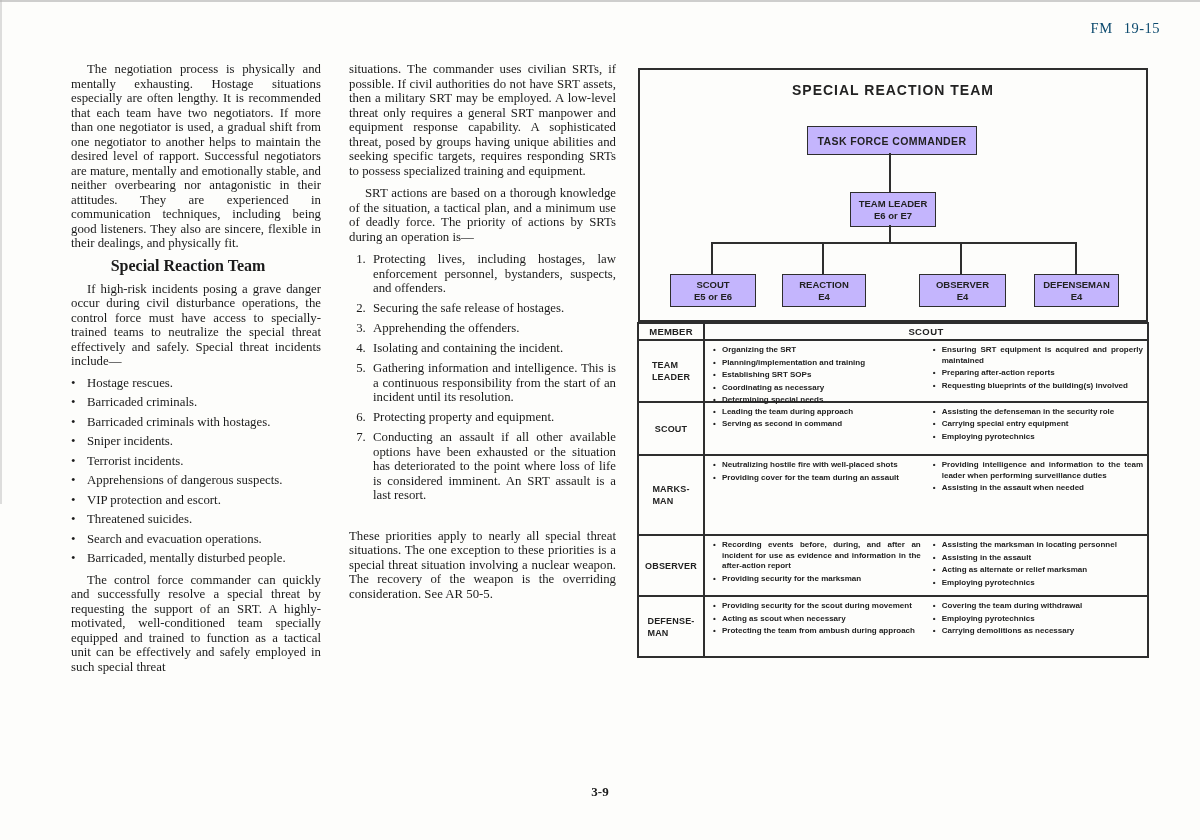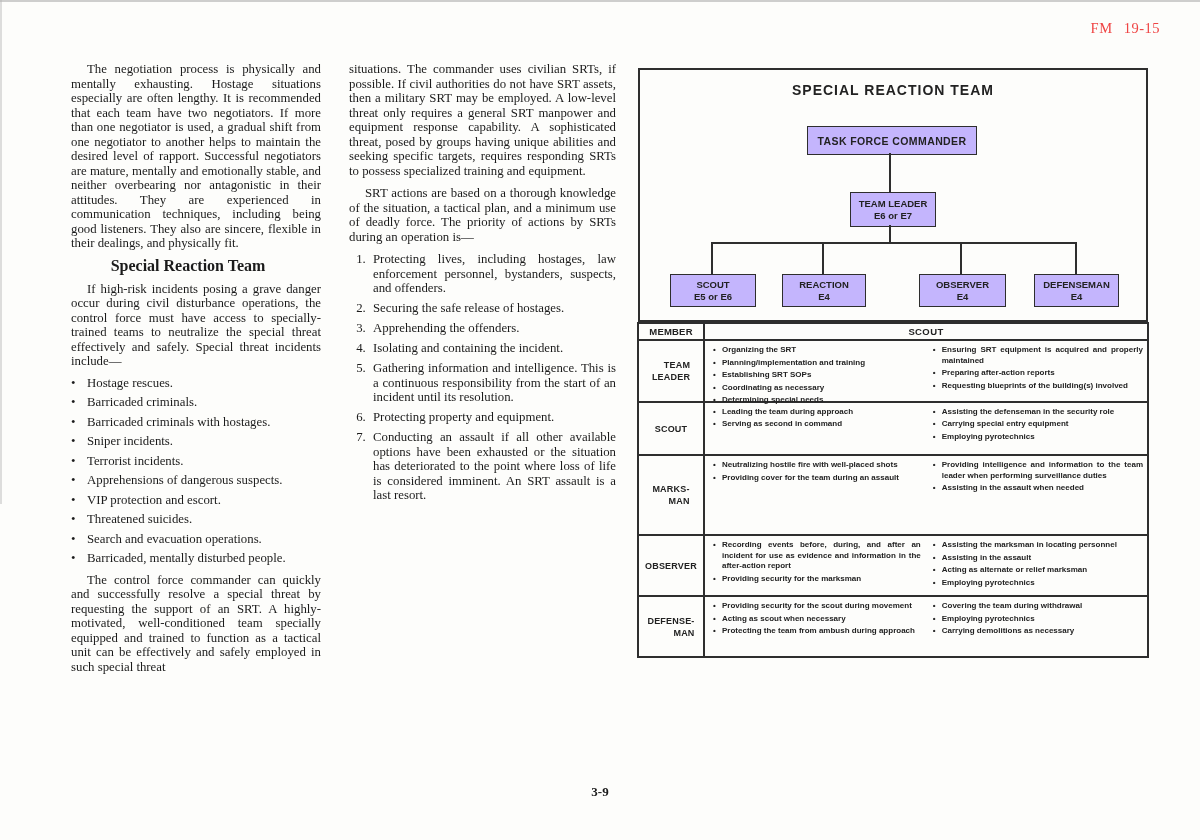--- a/index.html
+++ b/index.html
@@ -6,21 +6,21 @@
   body{
     width:1200px;height:840px;position:relative;overflow:hidden;
     background:#fdfdfb;color:#1b1b1b;
     font-family:"Liberation Serif","DejaVu Serif",serif;
     -webkit-font-smoothing:antialiased;
   }
   
   .scan-edge-top{position:absolute;top:0;left:0;width:100%;height:2px;background:#a8a8a8;opacity:.55;}
   .scan-edge-left{position:absolute;top:0;left:0;width:2px;height:60%;background:#b5b5b5;opacity:.45;}
 
-  .hdr-right{position:absolute;top:20px;right:40px;font-size:14.5px;letter-spacing:.5px;word-spacing:7px;color:#ef4444;}
+  .hdr-right{position:absolute;top:20px;right:40px;font-size:14.5px;letter-spacing:.5px;word-spacing:7px;color:#0c4a6e;}
   .page-num{position:absolute;top:784px;left:0;width:1200px;text-align:center;font-size:13px;font-weight:bold;}
   .page-num span{display:inline-block;transform:translateX(0px);}
 
   
   .col{position:absolute;top:62px;font-size:12.8px;line-height:14.5px;text-align:justify;}
   .col-1{left:55px;width:266px;}
   .col-2{left:333px;width:283px;}
   .para{margin:0 0 6px 16px;}
   .indent{text-indent:16px;}
   .sec-heading{font-weight:bold;font-size:16px;text-align:center;margin:5px 0 7px 0;line-height:18px;}
@@ -54,21 +54,21 @@
   .d0{left:71px;top:172px;width:2px;height:32px;}
   .d1{left:182px;top:172px;width:2px;height:32px;}
   .d2{left:320px;top:172px;width:2px;height:32px;}
   .d3{left:435px;top:172px;width:2px;height:32px;}
 
   .tbl{position:absolute;top:254px;left:-1px;right:-1px;bottom:0;border:2px solid #2e2e2e;
        display:flex;flex-direction:column;background:#fdfdfb;}
   .tbl-hrow{display:flex;height:15px;flex:0 0 auto;}
   .tbl-row{display:flex;border-top:2px solid #2e2e2e;min-height:0;}
   .mcol{flex:0 0 64px;border-right:2px solid #2e2e2e;display:flex;align-items:center;justify-content:center;
-        font-weight:bold;font-size:9px;text-align:right;white-space:pre-line;line-height:12px;letter-spacing:.2px;}
+        font-weight:bold;font-size:9px;text-align:left;white-space:pre-line;line-height:12px;letter-spacing:.2px;}
   .mcol.hd{font-size:9.5px;}
   .dcol{flex:1 1 auto;display:flex;min-width:0;}
   .dcol.hd{align-items:center;justify-content:center;font-weight:bold;font-size:9.5px;letter-spacing:.4px;}
   ul.duty{list-style:none;margin:4px 0 2px 0;padding:0 4px 0 8px;font-size:8px;font-weight:bold;
           line-height:10.5px;text-align:justify;}
   ul.duty li{position:relative;padding-left:9px;margin-bottom:2px;}
   ul.duty li::before{content:"•";position:absolute;left:0;top:0;}
   .duty-left{width:47%;flex:0 0 auto;}
   .duty-right{width:53%;flex:1 1 auto;}
 </style>
@@ -104,20 +104,21 @@
   <p class="para indent" style="margin-top:8px;">SRT actions are based on a thorough knowledge of the situation, a tactical plan, and a minimum use of deadly force. The priority of actions by SRTs during an operation is—</p>
   <ol class="numlist">
       <li>Protecting lives, including hostages, law enforcement personnel, bystanders, suspects, and offenders.</li>
       <li>Securing the safe release of hostages.</li>
       <li>Apprehending the offenders.</li>
       <li>Isolating and containing the incident.</li>
       <li>Gathering information and intelligence. This is a continuous responsibility from the start of an incident until its resolution.</li>
       <li>Protecting property and equipment.</li>
       <li>Conducting an assault if all other available options have been exhausted or the situation has deteriorated to the point where loss of life is considered imminent. An SRT assault is a last resort.</li>
     </ol>
+  <p class="para para-gap">These priorities apply to nearly all special threat situations. The one exception to these priorities is a special threat situation involving a nuclear weapon. The recovery of the weapon is the overriding consideration. See AR 50-5.</p>
 </div>
 
 <div class="figure">
   <div class="org">
     <div class="org-title">SPECIAL REACTION TEAM</div>
 
     <div class="obox tfc">TASK FORCE COMMANDER</div>
     <div class="cline v1"></div>
     <div class="obox tl">TEAM LEADER
 E6 or E7</div>

